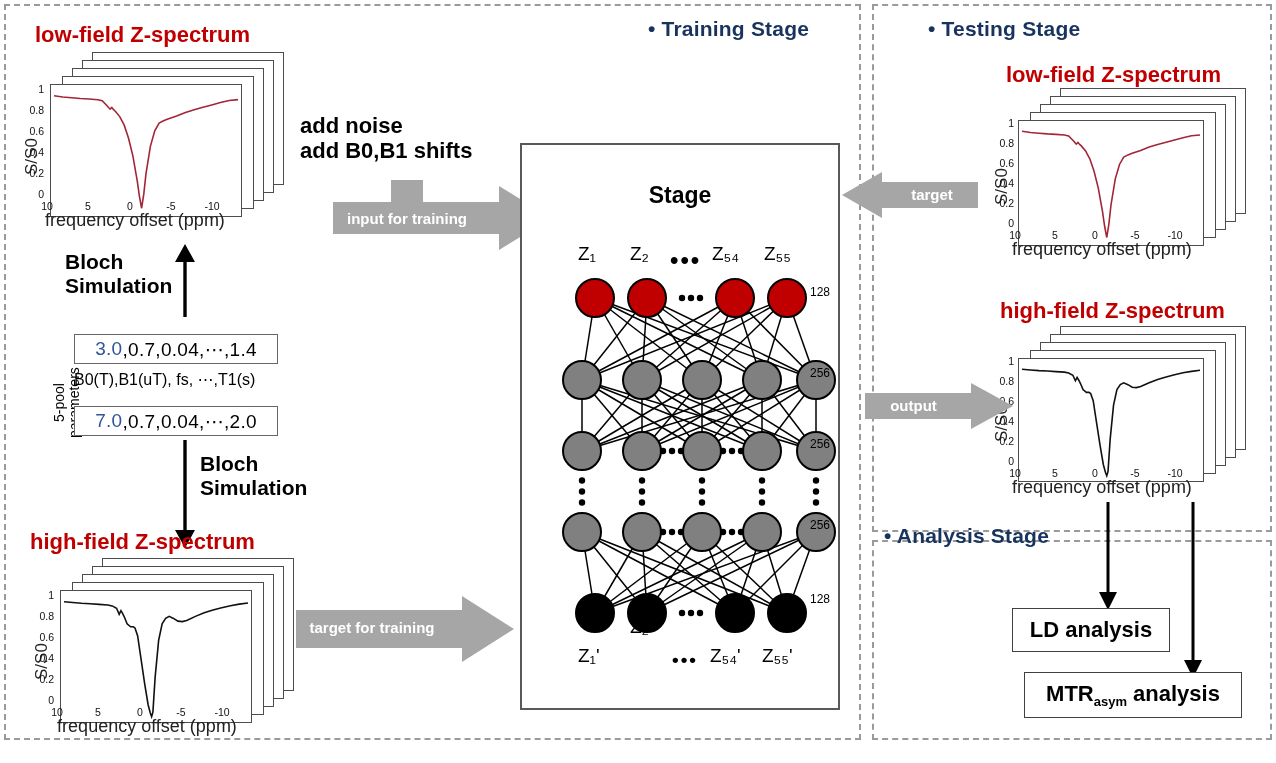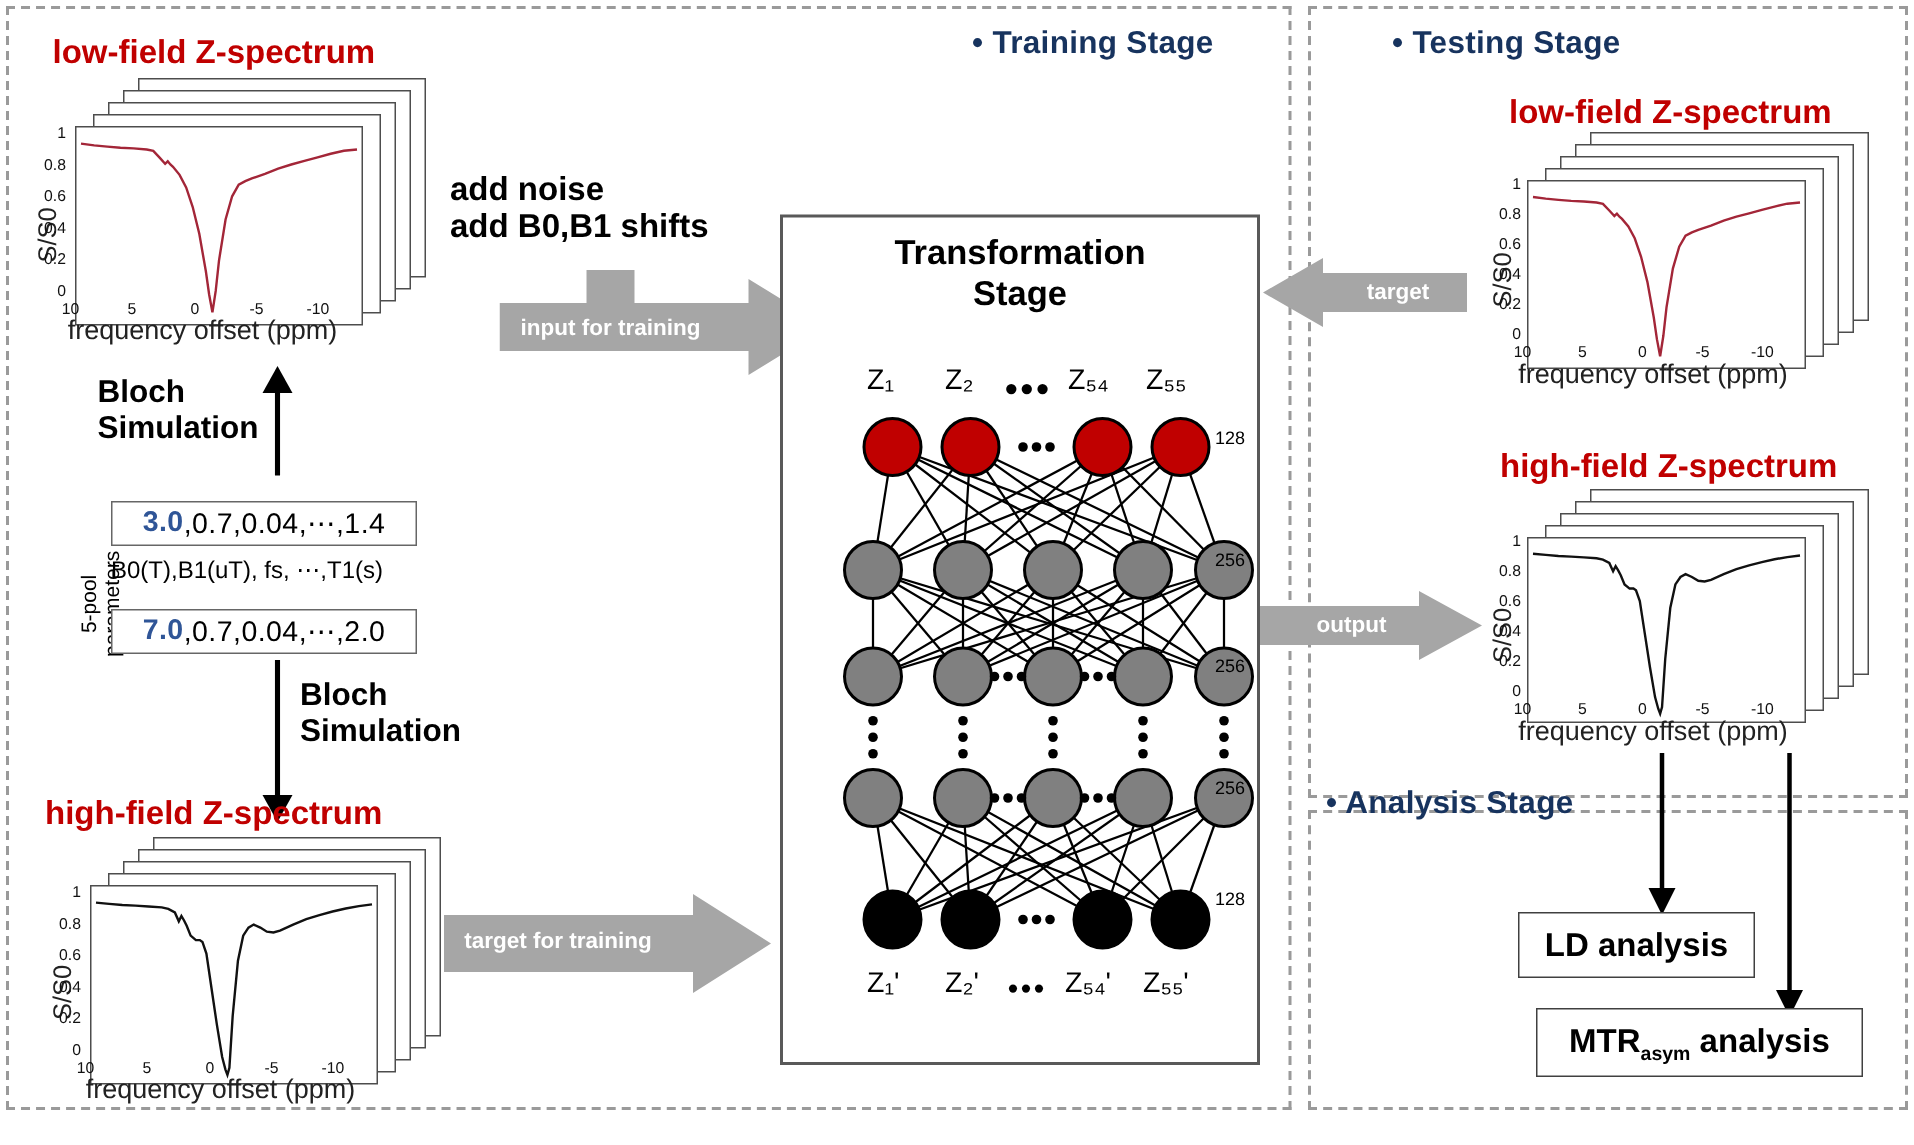--- a/index.html
+++ b/index.html
@@ -34,21 +34,21 @@
   .bold-lbl{position:absolute;font-weight:bold;font-size:21px;line-height:1.12;white-space:nowrap;text-align:left;}
 
   
   .garrow{position:absolute;}
   .garrow .alabel{position:absolute;color:#ffffff;font-weight:bold;font-size:15px;
                   white-space:nowrap;width:100%;text-align:center;}
 
   
   .pbox{position:absolute;border:1.6px solid #666;background:#fff;box-sizing:border-box;
         display:flex;align-items:center;justify-content:center;font-size:19px;letter-spacing:.3px;}
-  .pbox .hl{color:#2f5597;font-weight:bold;}
+  .pbox .hl{color:#2f5597;font-weight:normal;}
   .pmid{position:absolute;font-size:16px;white-space:nowrap;}
   .ppool{position:absolute;font-size:14px;line-height:1.1;text-align:center;white-space:nowrap;
          transform:rotate(-90deg);transform-origin:left top;}
 
   
   #model-box{position:absolute;left:520px;top:143px;width:320px;height:567px;
              border:2px solid #595959;background:#fff;box-sizing:border-box;}
   #model-title{position:absolute;left:520px;top:155px;width:320px;text-align:center;
                font-weight:bold;font-size:23px;line-height:1.18;}
   .nn-svg{position:absolute;left:520px;top:143px;}
@@ -184,21 +184,21 @@
 
 <div class="garrow" style="left:296px;top:596px;width:220px;height:72px;">
   <svg width="220" height="72">
     <path d="M 0,14 L 166,14 L 166,0 L 218,33 L 166,66 L 166,52 L 0,52 Z" fill="#A6A6A6"></path>
   </svg>
   <div class="alabel" style="left:-34px;top:23px;">target for training</div>
 </div>
 
 <div id="model-box"></div>
 <div id="model-title">
-  <span>Transformation</span><br>
+  <br>
   <span>Stage</span>
 </div>
 
 <svg class="nn-svg" id="nn-graph" width="320" height="567">
     <line x1="75" y1="155" x2="62" y2="237" stroke="#000" stroke-width="1.5"></line>
     <line x1="75" y1="155" x2="122" y2="237" stroke="#000" stroke-width="1.5"></line>
     <line x1="75" y1="155" x2="182" y2="237" stroke="#000" stroke-width="1.5"></line>
     <line x1="75" y1="155" x2="242" y2="237" stroke="#000" stroke-width="1.5"></line>
     <line x1="75" y1="155" x2="296" y2="237" stroke="#000" stroke-width="1.5"></line>
     <line x1="127" y1="155" x2="62" y2="237" stroke="#000" stroke-width="1.5"></line>
@@ -319,21 +319,21 @@
     <circle cx="296" cy="359.5" r="3.2" fill="#000"></circle>
   </svg>
 
 <div class="z-lbl" style="left:578px;top:243px;">Z₁</div>
 <div class="z-lbl" style="left:630px;top:243px;">Z₂</div>
 <div class="dots-h" style="left:670px;top:248px;">•••</div>
 <div class="z-lbl" style="left:712px;top:243px;">Z₅₄</div>
 <div class="z-lbl" style="left:764px;top:243px;">Z₅₅</div>
 
 <div class="z-lbl" style="left:578px;top:645px;">Z₁'</div>
-<div class="z-lbl" style="left:630px;top:645px;">Z₂'</div>
+<div class="z-lbl" style="left:630px;top:616px;">Z₂'</div>
 <div class="dots-h" style="left:672px;top:650px;font-size:19px;">•••</div>
 <div class="z-lbl" style="left:710px;top:645px;">Z₅₄'</div>
 <div class="z-lbl" style="left:762px;top:645px;">Z₅₅'</div>
 
 <div class="nn-lbl" style="left:810px;top:285px;">128</div>
 <div class="nn-lbl" style="left:810px;top:366px;">256</div>
 <div class="nn-lbl" style="left:810px;top:437px;">256</div>
 <div class="nn-lbl" style="left:810px;top:518px;">256</div>
 <div class="nn-lbl" style="left:810px;top:592px;">128</div>
 
@@ -391,21 +391,21 @@
 <div class="tick-y" style="left:990px;top:415px;width:24px;">0.4</div>
 <div class="tick-y" style="left:990px;top:435px;width:24px;">0.2</div>
 <div class="tick-y" style="left:996px;top:455px;width:18px;">0</div>
 <div class="tick-x" style="left:1004px;top:467px;width:22px;">10</div>
 <div class="tick-x" style="left:1044px;top:467px;width:22px;">5</div>
 <div class="tick-x" style="left:1084px;top:467px;width:22px;">0</div>
 <div class="tick-x" style="left:1124px;top:467px;width:22px;">-5</div>
 <div class="tick-x" style="left:1162px;top:467px;width:26px;">-10</div>
 <div class="axis-label-x" style="left:982px;top:477px;width:240px;">frequency offset (ppm)</div>
 
-<div class="garrow" style="left:840px;top:394px;width:150px;height:46px;">
+<div class="garrow" style="left:840px;top:383px;width:150px;height:46px;padding-left:25px;">
   <svg width="150" height="46">
     <path d="M 0,10 L 106,10 L 106,0 L 148,23 L 106,46 L 106,36 L 0,36 Z" fill="#A6A6A6"></path>
   </svg>
   <div class="alabel" style="left:-14px;top:14px;">output</div>
 </div>
 
 <svg class="tarrow" style="left:1095px;top:502px;" width="26" height="110">
   <line x1="13" y1="0" x2="13" y2="92" stroke="#000" stroke-width="3"></line>
   <polygon points="13,108 4,90 22,90" fill="#000"></polygon>
 </svg>

